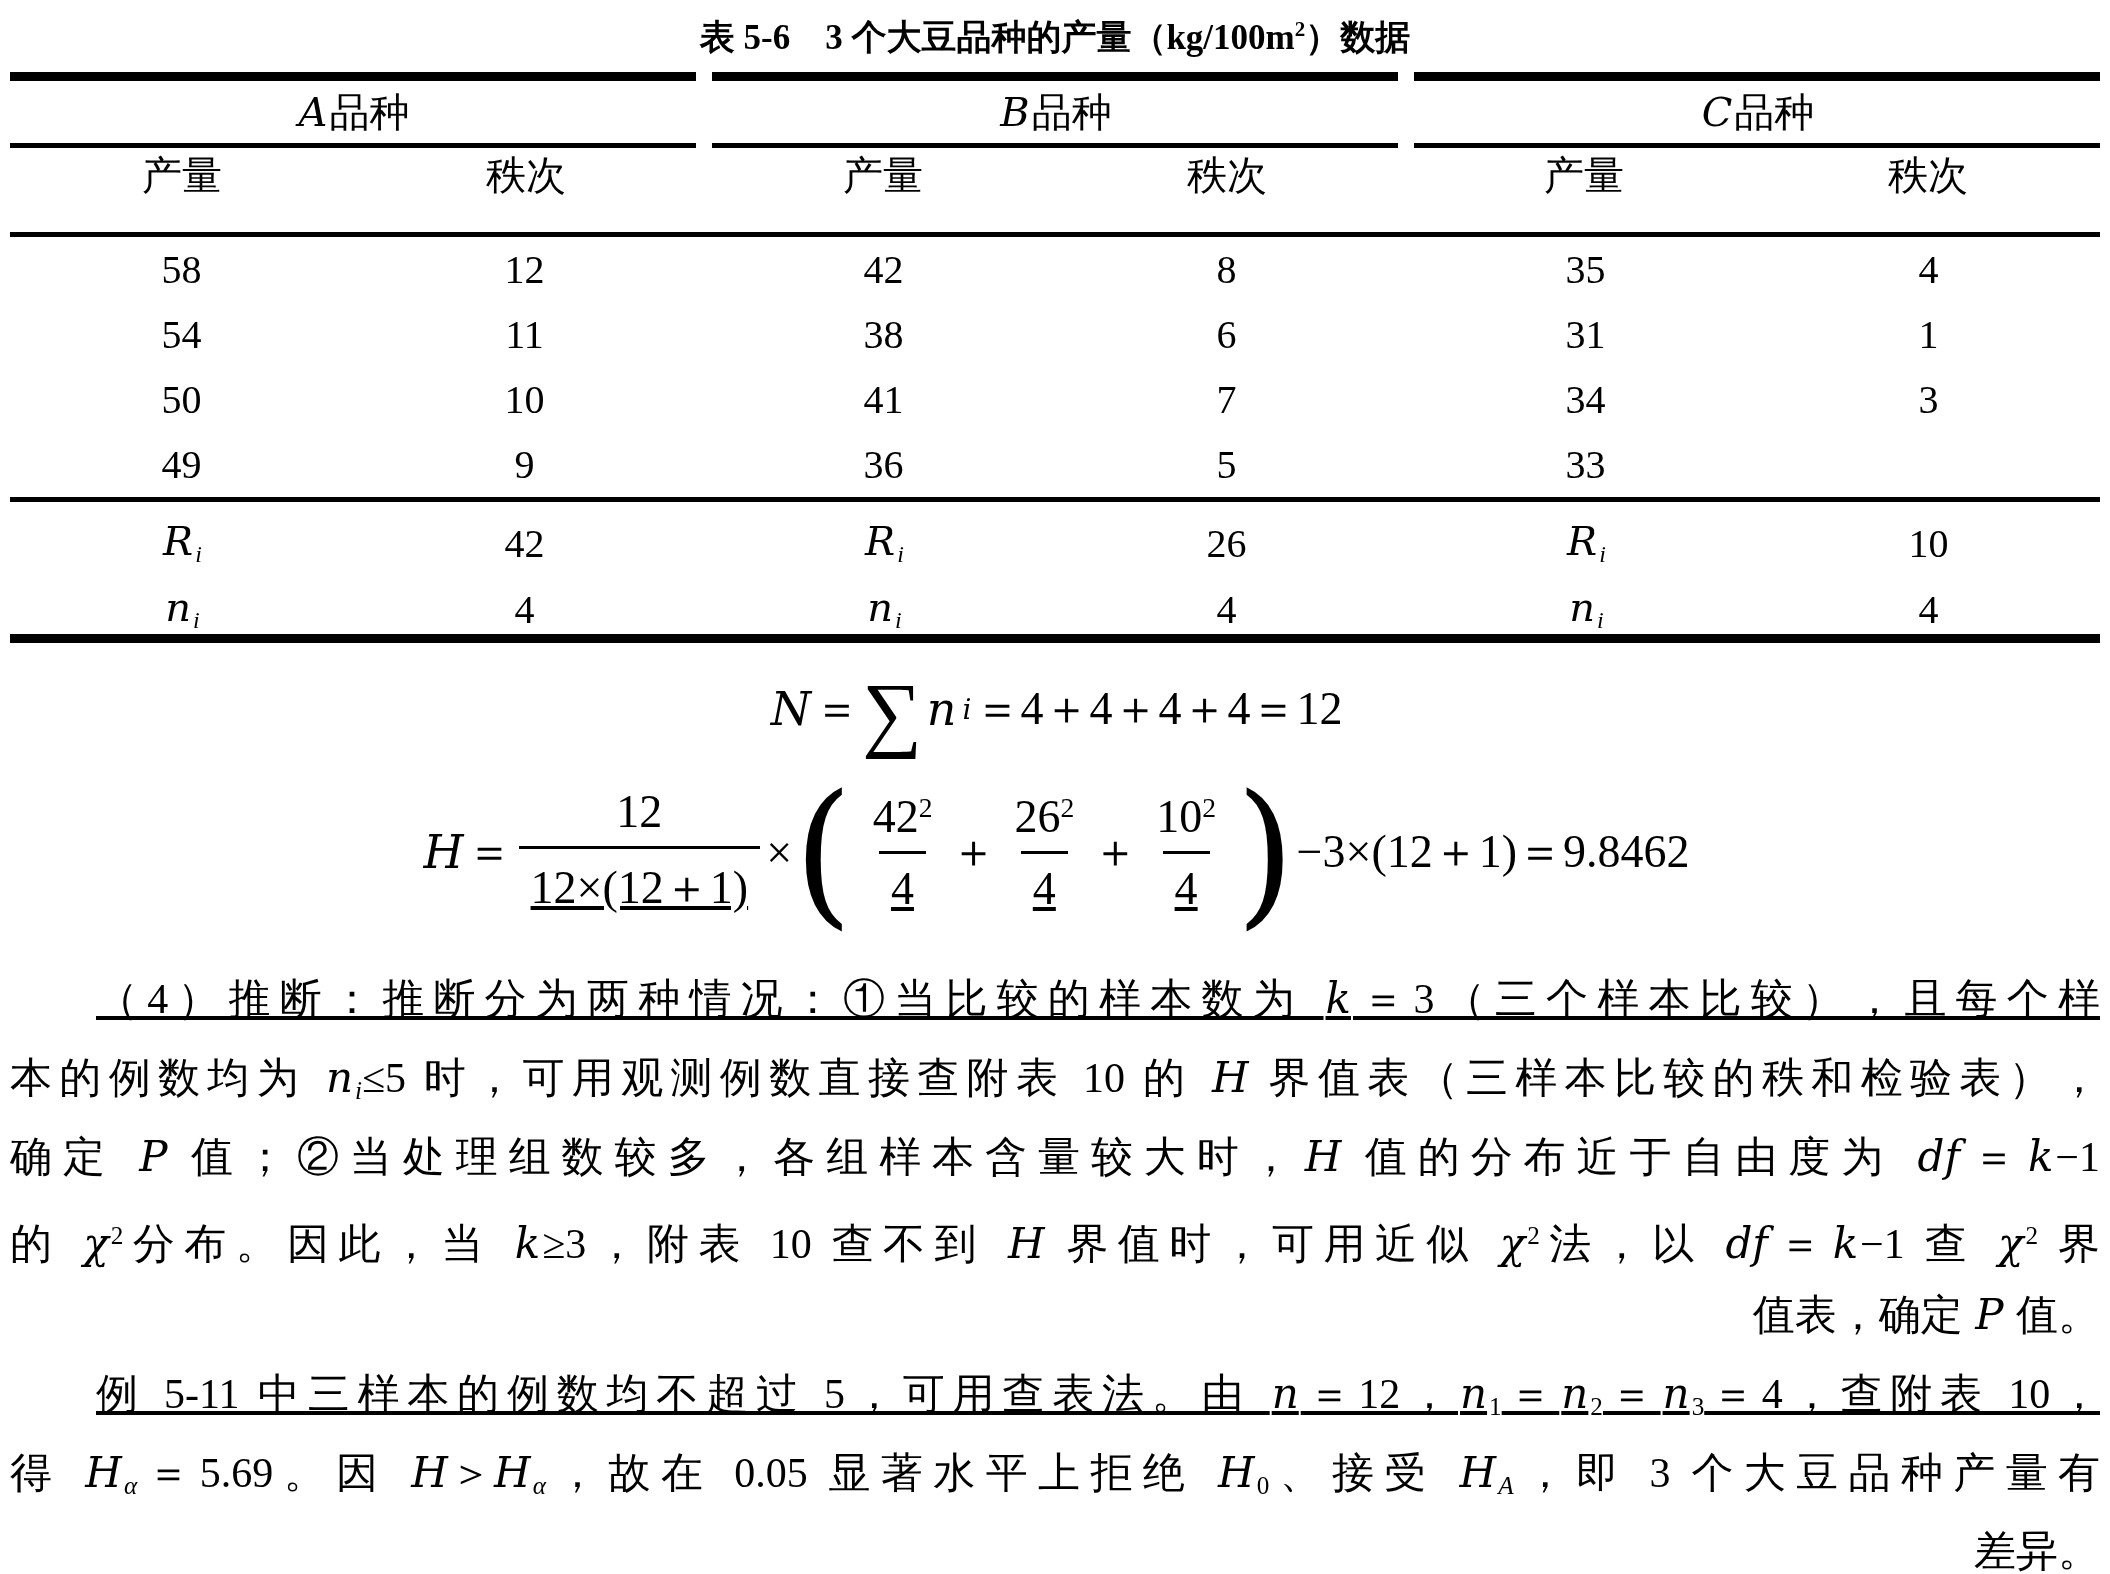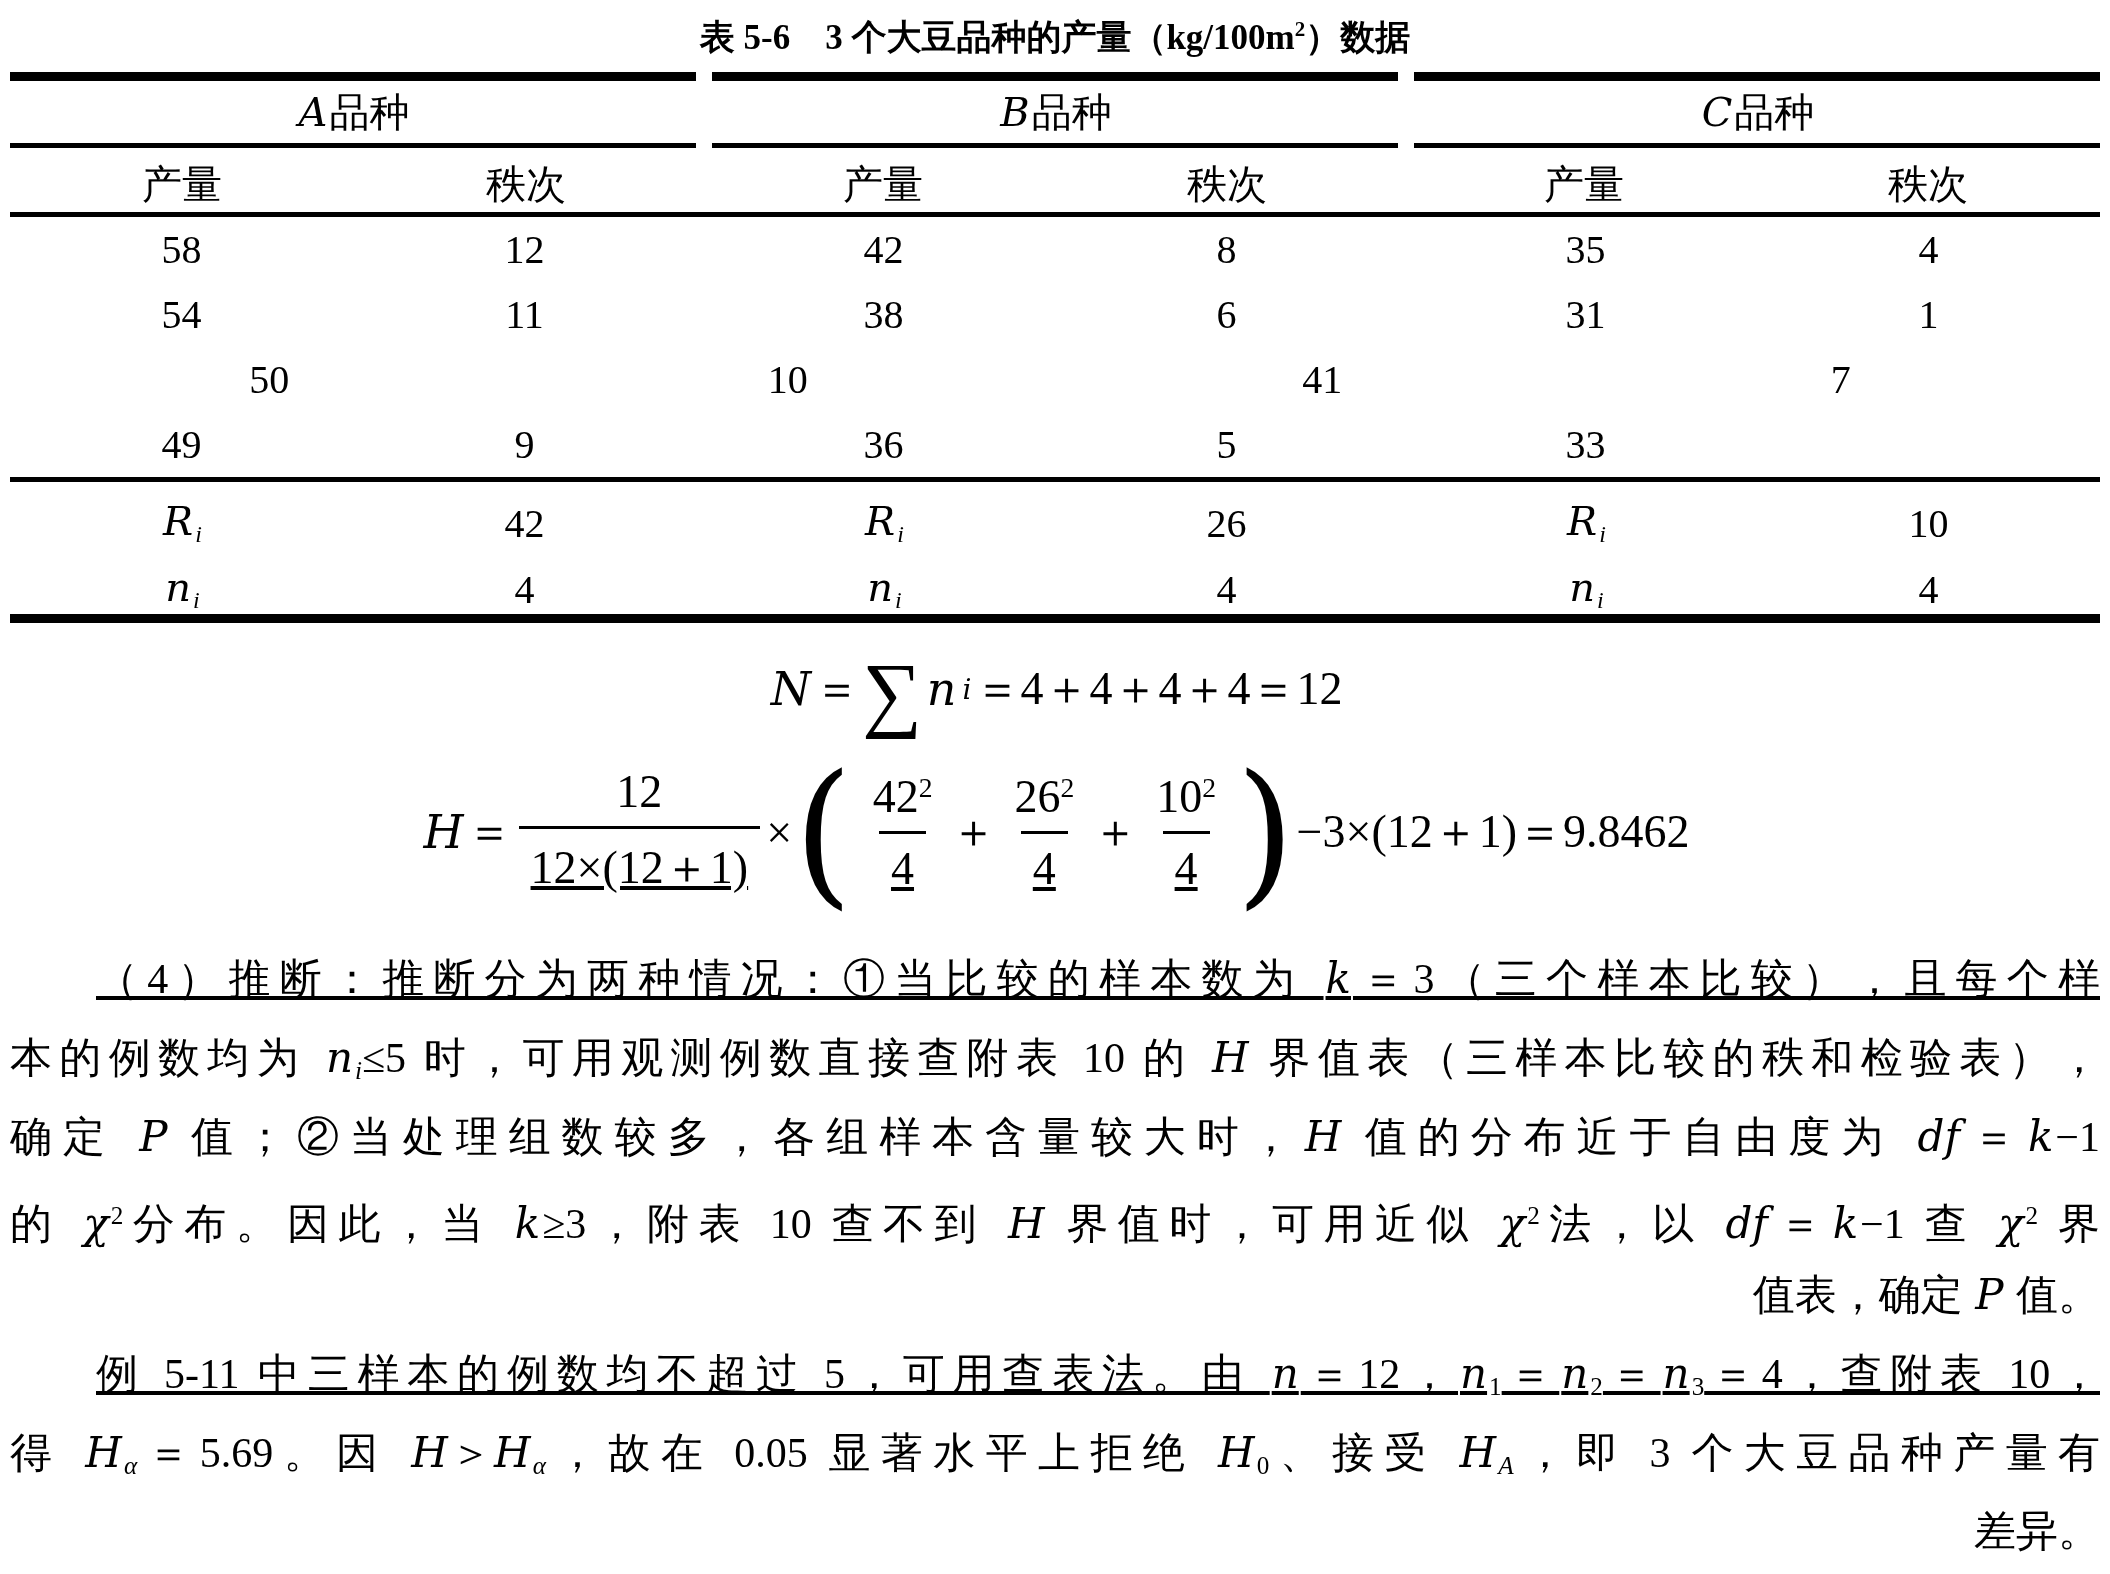--- a/index.html
+++ b/index.html
@@ -18,21 +18,21 @@
   
   .caption { text-align:center; font-size:35px; font-weight:bold; padding-top:14px; height:72px; }
 
   
   .tbl { margin:0 10px; font-size:40px; }
   .frow { display:flex; gap:16px; }
   .grp { flex:1 1 0; display:flex; align-items:center; }
   .ghead .grp { height:76px; border-top:9px solid #000; border-bottom:5px solid #000;
                 justify-content:center; }
   .cell { flex:1 1 0; text-align:center; }
-  .subrow { height:64px; align-items:flex-end;gap:13px; }
+  .subrow { height:84px; align-items:flex-start;gap:13px; }
   .subrow .grp, .datarow .grp, .sumrow .grp { align-items:center; }
   .rule  { border-top:5px solid #000; }
   .rule.thick { border-top:9px solid #000; }
   .datarow { height:65px; align-items:center; }
   .sumrow  { height:66px; align-items:flex-end; }
 
   
   .formula { display:flex; justify-content:center; align-items:center; font-size:46px; }
   .formula-n { margin-top:22px; height:88px; }
   .fvar { font-style:italic; font-family:"DejaVu Serif","Liberation Serif",serif; padding:0 3px; }
@@ -120,20 +120,24 @@
   </div>
   <div class="frow datarow">
     <div class="grp">
       <span class="cell">50</span>
       <span class="cell">10</span>
     </div>
     <div class="grp">
       <span class="cell">41</span>
       <span class="cell">7</span>
     </div>
+    <div class="grp">
+      <span class="cell">34</span>
+      <span class="cell">3</span>
+    </div>
   </div>
   <div class="frow datarow">
     <div class="grp">
       <span class="cell">49</span>
       <span class="cell">9</span>
     </div>
     <div class="grp">
       <span class="cell">36</span>
       <span class="cell">5</span>
     </div>

